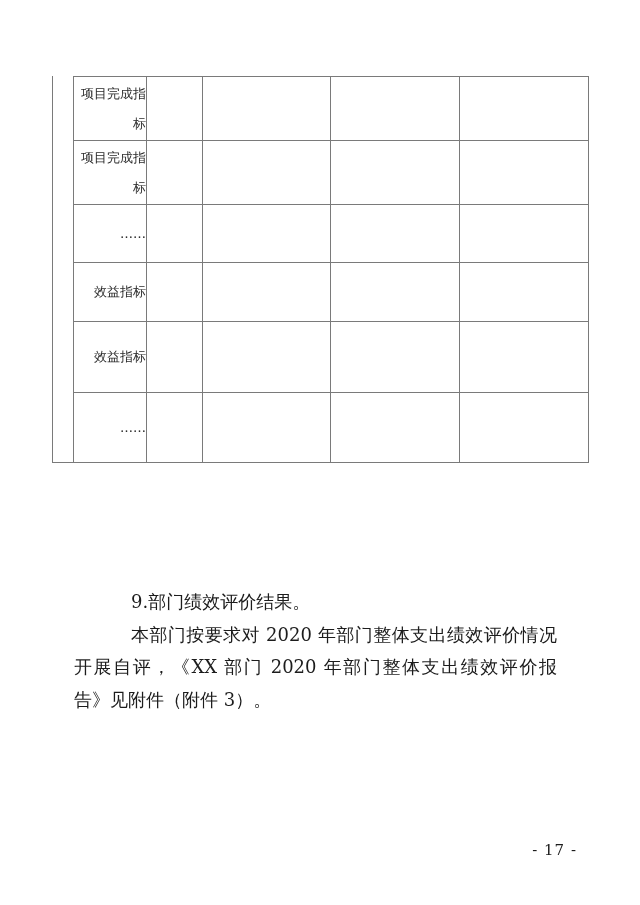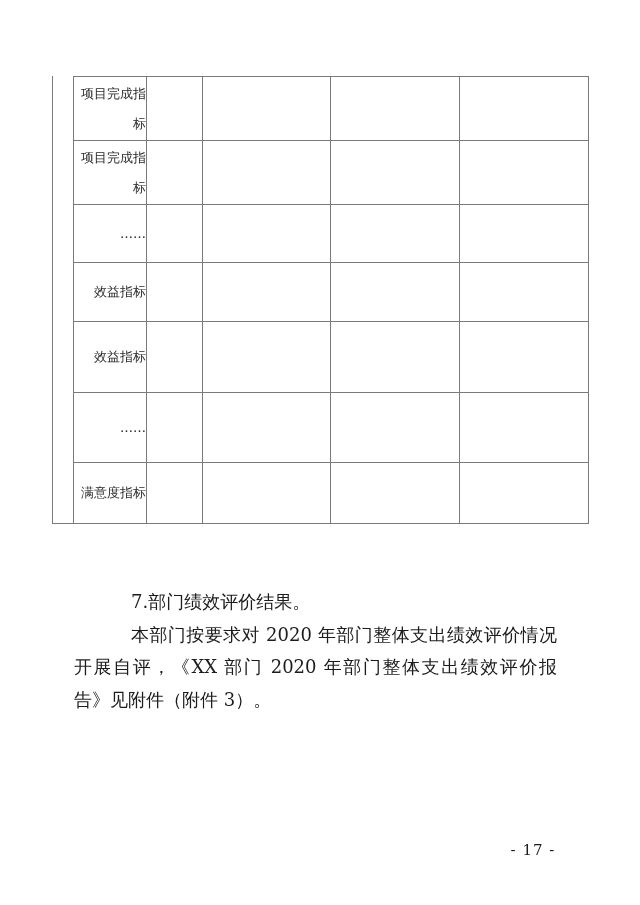--- a/index.html
+++ b/index.html
@@ -55,23 +55,23 @@
     font-size: 18px;
     line-height: 32.5px;
     text-align: justify;
     color: #1c1c1c;
   }
   .body-text p { margin: 0; text-indent: 57px; }
 
   
   .page-number {
     position: absolute;
-    top: 841px; left: 500px;
+    top: 841px; left: 511px;
     width: 66px;
-    text-align: center;
+    text-align: right;
     font-size: 15px;
     letter-spacing: 1px;
     color: #1c1c1c;
   }
 </style>
 </head>
 <body>
 
 <div class="table-zone">
   <div class="left-strip"></div>
@@ -119,29 +119,22 @@
         <td></td>
         <td></td>
       </tr>
       <tr class="r6">
         <td class="label-cell">……</td>
         <td></td>
         <td></td>
         <td></td>
         <td></td>
       </tr>
-      <tr class="r7">
-        <td class="label-cell">满意度指标</td>
-        <td></td>
-        <td></td>
-        <td></td>
-        <td></td>
-      </tr>
     </tbody>
   </table>
 </div>
 
 <div class="body-text">
-  <p>7.部门绩效评价结果。</p>
+  <p>9.部门绩效评价结果。</p>
   <p>本部门按要求对 2020 年部门整体支出绩效评价情况开展自评，《XX 部门 2020 年部门整体支出绩效评价报告》见附件（附件 3）。</p>
 </div>
 
 <div class="page-number">- 17 -</div>
 
 </body></html>

